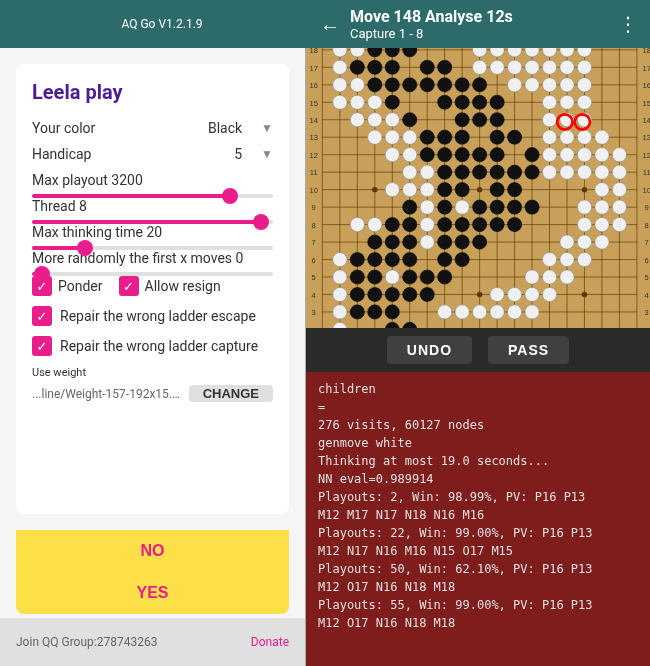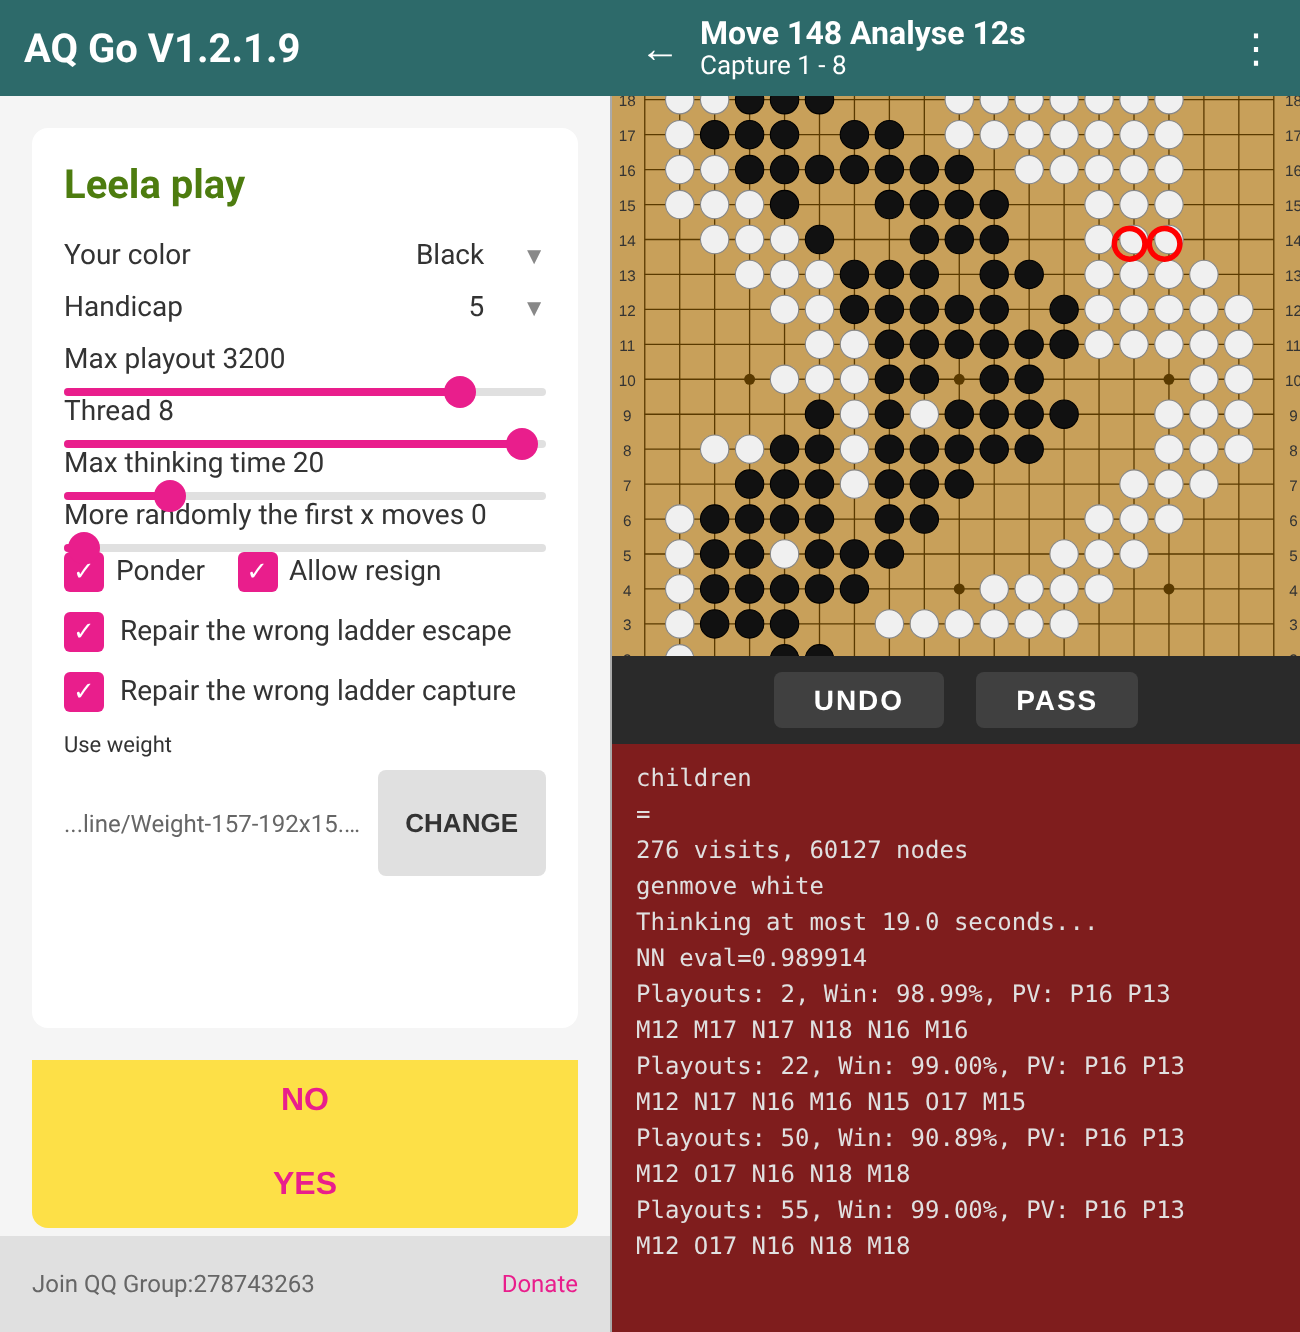--- a/index.html
+++ b/index.html
@@ -17,23 +17,24 @@
     .top-bar {
       display: flex;
       align-items: center;
       background: #2d6a6a;
       color: white;
       height: 48px;
       padding: 0 12px;
       flex-shrink: 0;
     }
     .top-bar-left {
-      font-size: 20px;
-      font-weight: bold;
+      font-size: 12px;
+      font-weight: normal;
       width: 300px;
+      text-align: center;
     }
     .top-bar-right {
       flex: 1;
       display: flex;
       align-items: center;
       padding-left: 8px;
     }
     .back-btn {
       font-size: 20px;
       margin-right: 10px;
@@ -75,21 +76,21 @@
     .left-panel-inner {
       background: white;
       margin: 16px;
       border-radius: 8px;
       padding: 16px;
       flex: 1;
     }
     .panel-title {
       font-size: 20px;
       font-weight: bold;
-      color: #4d7c0f;
+      color: #4c1d95;
       margin-bottom: 16px;
     }
 
     
     .setting-row {
       display: flex;
       align-items: center;
       justify-content: space-between;
       margin-bottom: 10px;
     }
@@ -228,21 +229,21 @@
       font-size: 12px;
       color: #666;
       flex: 1;
       white-space: nowrap;
       overflow: hidden;
       text-overflow: ellipsis;
     }
     .change-btn {
       background: #e0e0e0;
       border: none;
-      padding: 19px 14px;
+      padding: 1px 14px;
       font-size: 13px;
       font-weight: bold;
       color: #333;
       border-radius: 4px;
       cursor: pointer;
     }
 
     
     .left-bottom {
       display: flex;
@@ -835,20 +836,20 @@
         <div class="line">276 visits, 60127 nodes</div>
         <div class="line"></div>
         <div class="line">genmove white</div>
         <div class="line"></div>
         <div class="line">Thinking at most 19.0 seconds...</div>
         <div class="line">NN eval=0.989914</div>
         <div class="line">Playouts: 2, Win: 98.99%, PV: P16 P13</div>
         <div class="line">M12 M17 N17 N18 N16 M16</div>
         <div class="line">Playouts: 22, Win: 99.00%, PV: P16 P13</div>
         <div class="line">M12 N17 N16 M16 N15 O17 M15</div>
-        <div class="line">Playouts: 50, Win: 90.89%, PV: P16 P13</div>
+        <div class="line">Playouts: 50, Win: 62.10%, PV: P16 P13</div>
         <div class="line">M12 O17 N16 N18 M18</div>
         <div class="line">Playouts: 55, Win: 99.00%, PV: P16 P13</div>
         <div class="line">M12 O17 N16 N18 M18</div>
       </div>
   </div>
 
 </div>
 
 </body></html>

